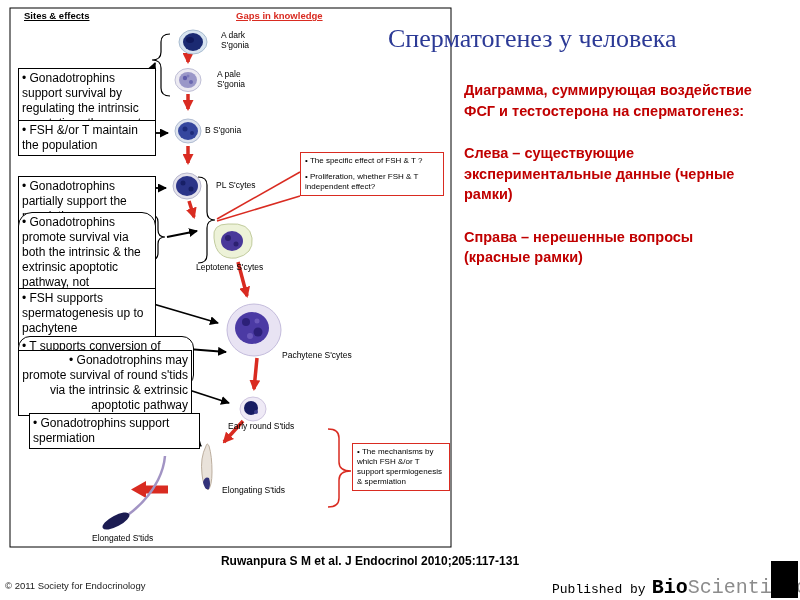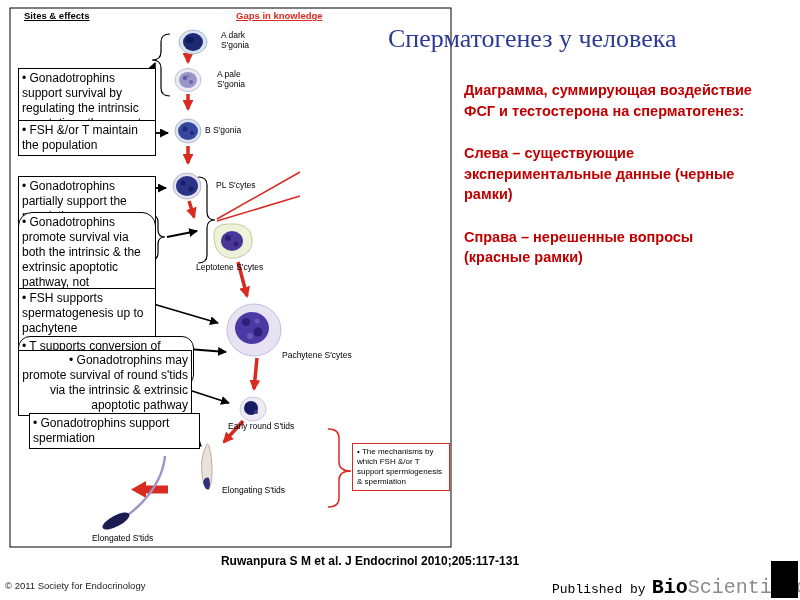--- a/index.html
+++ b/index.html
@@ -138,20 +138,24 @@
 
   <div class="ebox" style="left:18px;top:68px;width:130px;">• Gonadotrophins support survival by regulating the intrinsic apoptotic pathway, not proliferation</div>
   <div class="ebox" style="left:18px;top:120px;width:130px;">• FSH &amp;/or T maintain the population</div>
   <div class="ebox" style="left:18px;top:176px;width:130px;">• Gonadotrophins partially support the population</div>
   <div class="ebox" style="left:18px;top:212px;width:130px;border-radius:14px;">• Gonadotrophins promote survival via both the intrinsic &amp; the extrinsic apoptotic pathway, not proliferation</div>
   <div class="ebox" style="left:18px;top:288px;width:130px;">• FSH supports spermatogenesis up to pachytene spermatocytes</div>
   <div class="ebox" style="left:18px;top:336px;width:168px;border-radius:12px;">• T supports conversion of pachytene s'cytes to round s'tids</div>
   <div class="ebox" style="left:18px;top:350px;width:166px;text-align:right;">• Gonadotrophins may promote survival of round s'tids via the intrinsic &amp; extrinsic apoptotic pathway</div>
   <div class="ebox" style="left:18px;top:413px;width:163px;margin-left:11px;">• Gonadotrophins support spermiation</div>
 
+  <div class="qbox" style="left:300px;top:152px;width:134px;">
+    <div class="qitem">• The specific effect of FSH &amp; T ?</div>
+    <div class="qitem">• Proliferation, whether FSH &amp; T independent effect?</div>
+  </div>
   <div class="qbox" style="left:352px;top:443px;width:88px;">
     <div class="qitem">• The mechanisms by which FSH &amp;/or T support spermiogenesis &amp; spermiation</div>
   </div>
 
   <div class="slabel" style="left:221px;top:31px;width:46px;">A dark S'gonia</div>
   <div class="slabel" style="left:217px;top:70px;width:46px;">A pale S'gonia</div>
   <div class="slabel" style="left:205px;top:126px;width:70px;">B S'gonia</div>
   <div class="slabel" style="left:204px;top:181px;width:70px;padding-left:12px;">PL S'cytes</div>
   <div class="slabel" style="left:196px;top:263px;width:92px;">Leptotene S'cytes</div>
   <div class="slabel" style="left:282px;top:351px;width:95px;">Pachytene S'cytes</div>

